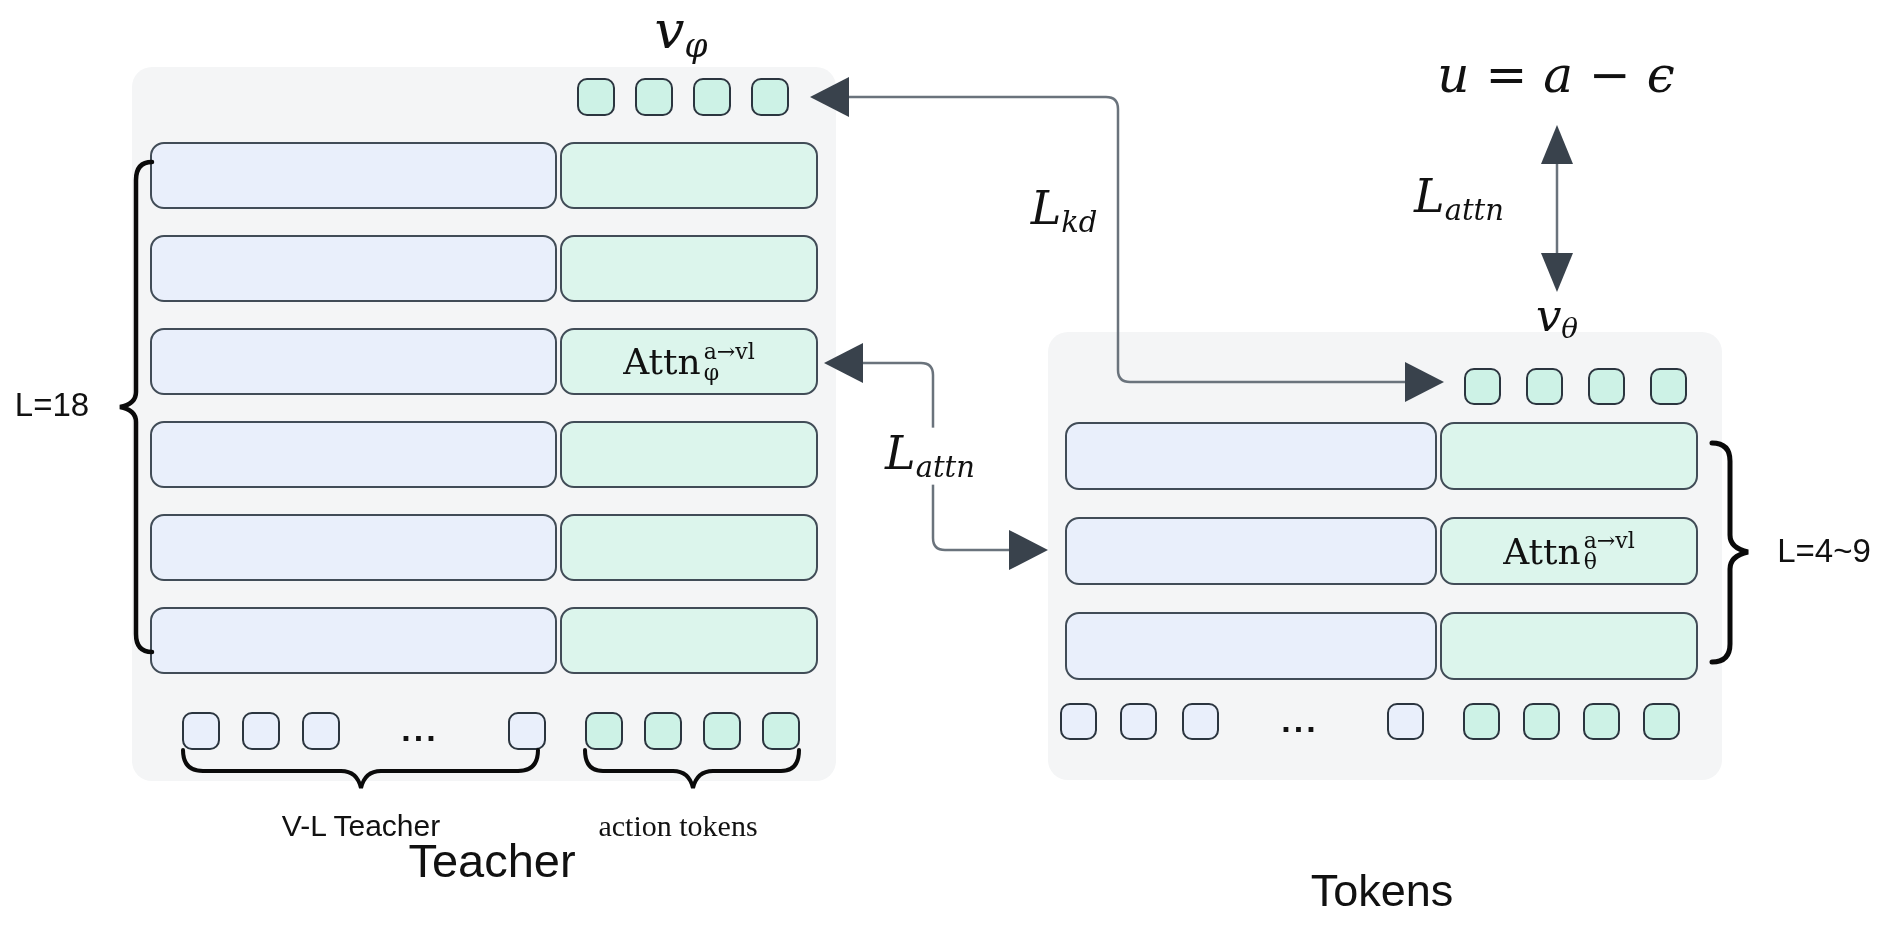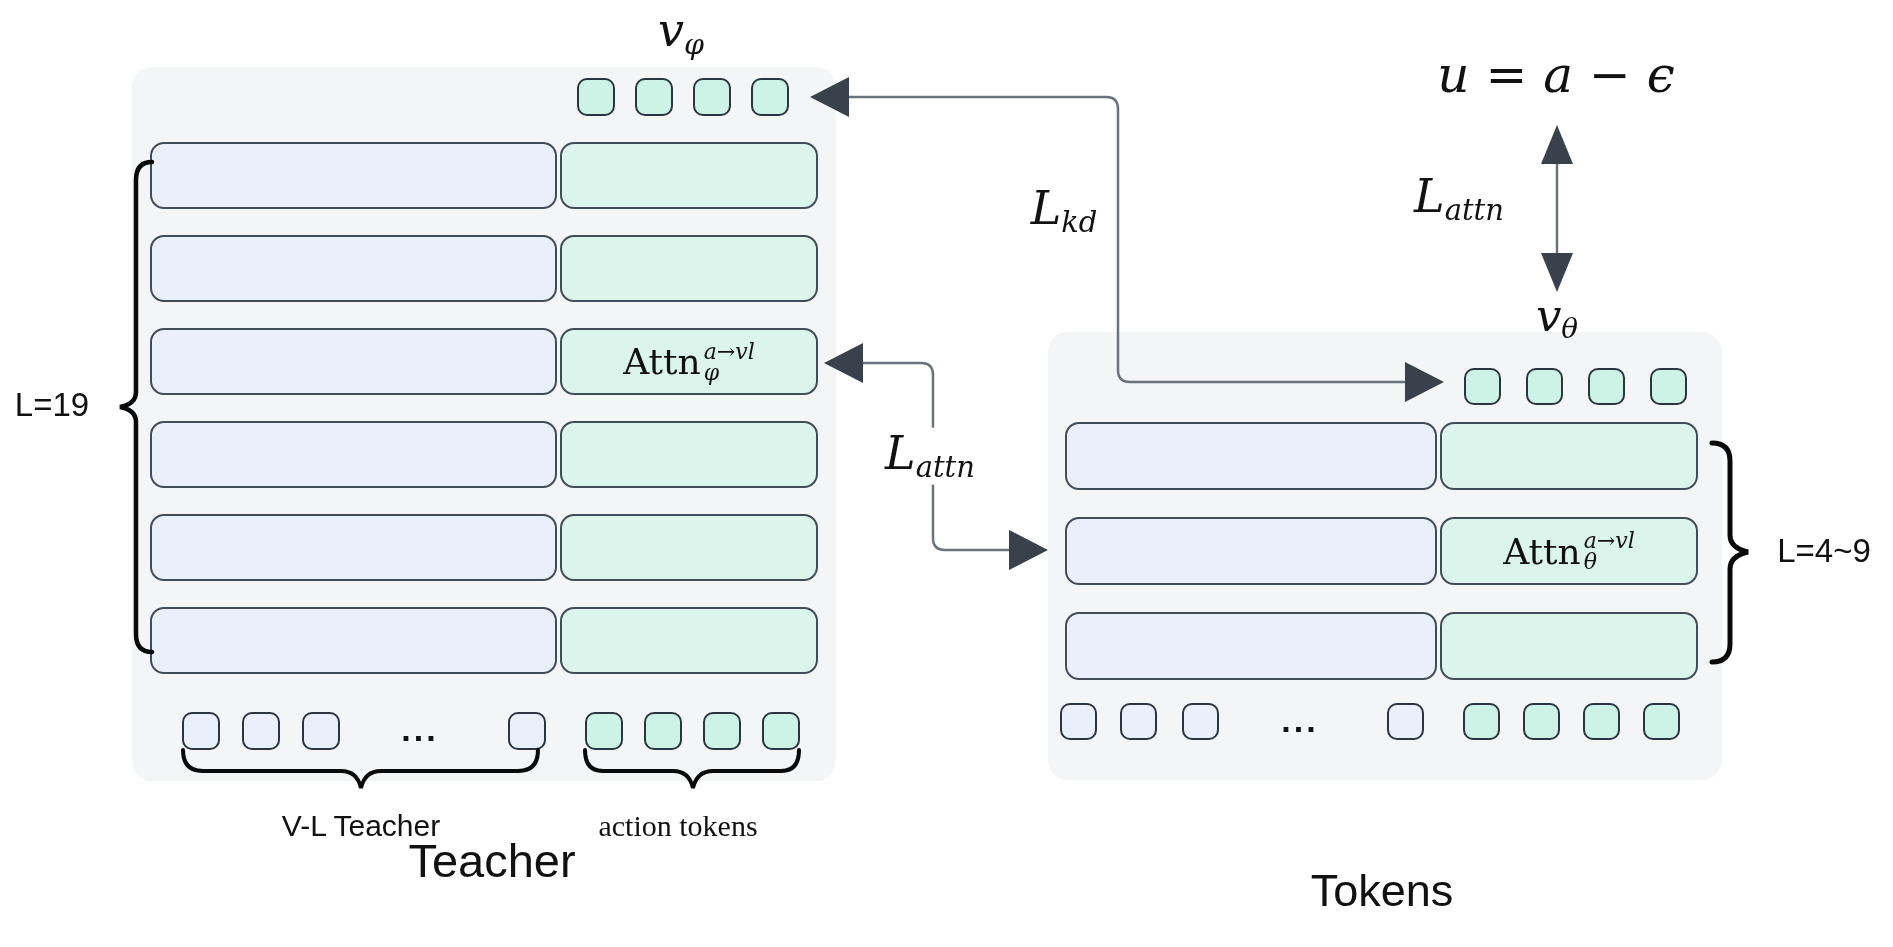--- a/index.html
+++ b/index.html
@@ -12,21 +12,21 @@
   .rowbox.teal{background:var(--action_box,#dcf5ec);}
   .token{position:absolute;border:2.5px solid var(--token_border,#2b353f);border-radius:10px;box-sizing:border-box;}
   .token.blue{background:var(--vl_token,#e9effb);}
   .token.teal{background:var(--action_token,#cdf2e6);}
   .serif-math{font-family:"DejaVu Serif","Liberation Serif",serif;font-style:italic;}
   .serif-math sub{font-style:italic;}
   .mathsub{font-size:0.62em;vertical-align:-0.28em;}
   .attn-label{font-family:"DejaVu Serif","Liberation Serif",serif;font-style:normal;font-size:36px;
               display:flex;align-items:center;justify-content:center;}
   .supsub{display:inline-flex;flex-direction:column;align-items:flex-start;font-size:22px;
-          line-height:0.95;font-style:italic;margin-left:3px;transform:translateY(1px);}
+          line-height:0.95;margin-left:3px;transform:translateY(1px);}
   .sans-label{font-family:"Liberation Sans","DejaVu Sans",sans-serif;}
   .dots{font-weight:bold;font-size:34px;letter-spacing:3px;}
   .loss-label{font-family:"DejaVu Serif","Liberation Serif",serif;font-style:italic;font-size:46px;}
   .loss-label sub{font-size:29px;font-style:italic;vertical-align:-0.3em;}
   svg.overlay{position:absolute;left:0;top:0;pointer-events:none;}
 </style>
 </head>
 <body>
 
 <div class="panel" style="left:132px;top:67px;width:704px;height:714px;"></div>
@@ -115,21 +115,21 @@
 
   <path d="M152,162 Q136,162 136,180 V392 Q136,404 120,407 Q136,410 136,422 V634 Q136,652 152,652" fill="none" stroke="var(--brace,#0a0a0a)" stroke-width="4.5" stroke-linecap="round"></path>
 
   <path d="M1712,443 Q1730,443 1730,461 V535 Q1730,548 1748,552 Q1730,556 1730,569 V644 Q1730,662 1712,662" fill="none" stroke="var(--brace,#0a0a0a)" stroke-width="5" stroke-linecap="round"></path>
 
   <path d="M183,750 Q183,771 203,771 H341 Q357,771 361,788 Q365,771 381,771 H518 Q538,771 538,750" fill="none" stroke="var(--brace,#0a0a0a)" stroke-width="4" stroke-linecap="round"></path>
 
   <path d="M585,750 Q585,771 603,771 H673 Q689,771 693,788 Q697,771 713,771 H781 Q799,771 799,750" fill="none" stroke="var(--brace,#0a0a0a)" stroke-width="4" stroke-linecap="round"></path>
 </svg>
 
-<div class="pos serif-math" style="left:681px;top:33px;font-size:46px;">
+<div class="pos serif-math" style="left:681px;top:33px;font-size:53px;">
   <span>v</span><sub class="mathsub">φ</sub>
 </div>
 
 <div class="pos serif-math" style="left:1556px;top:75px;font-size:50px;">u = a − ϵ</div>
 
 <div class="pos loss-label" style="left:1459px;top:199px;">
   <span>L</span><sub>attn</sub>
 </div>
 
 <div class="pos serif-math" style="left:1557px;top:318px;font-size:45px;z-index:3;">
@@ -137,21 +137,21 @@
 </div>
 
 <div class="pos loss-label" style="left:1064px;top:211px;">
   <span>L</span><sub>kd</sub>
 </div>
 
 <div class="pos loss-label" style="left:930px;top:456px;background:#ffffff;padding:2px 8px;z-index:2;">
   <span>L</span><sub>attn</sub>
 </div>
 
-<div class="pos sans-label" style="left:52px;top:404px;font-size:33px;">L=19</div>
+<div class="pos sans-label" style="left:52px;top:404px;font-size:33px;">L=18</div>
 
 <div class="pos sans-label" style="left:1824px;top:550px;font-size:33px;">L=4~9</div>
 
 <div class="pos sans-label" style="left:361px;top:826px;font-size:30px;">V-L Teacher</div>
 
 <div class="pos sans-label" style="left:678px;top:826px;font-size:30px;font-family:Liberation Serif, serif;">action tokens</div>
 
 <div class="pos sans-label" style="left:492px;top:860px;font-size:47px;">Teacher</div>
 
 <div class="pos sans-label" style="left:1382px;top:890px;font-size:45px;">Tokens</div>

